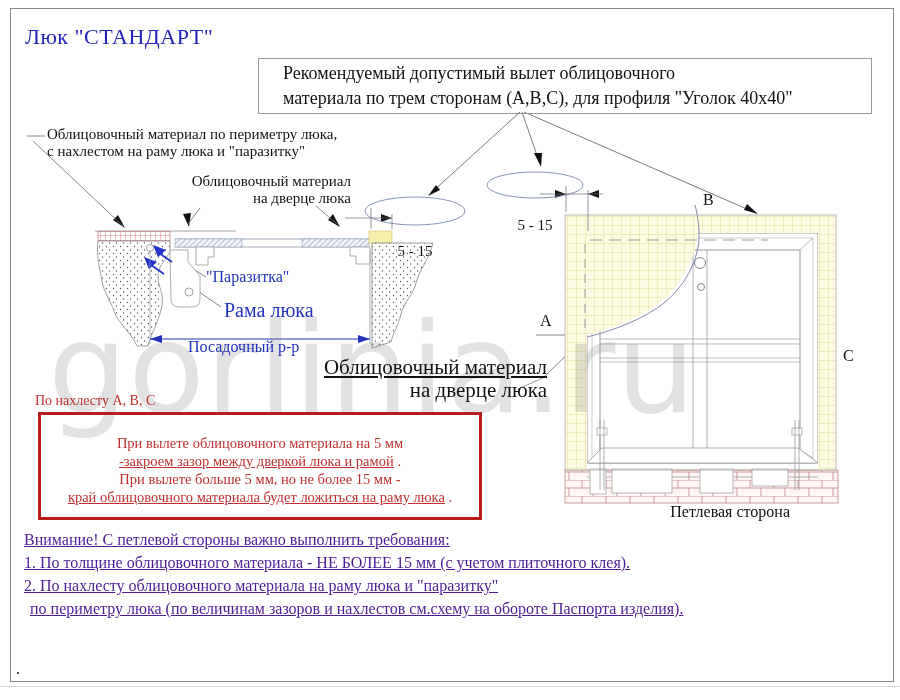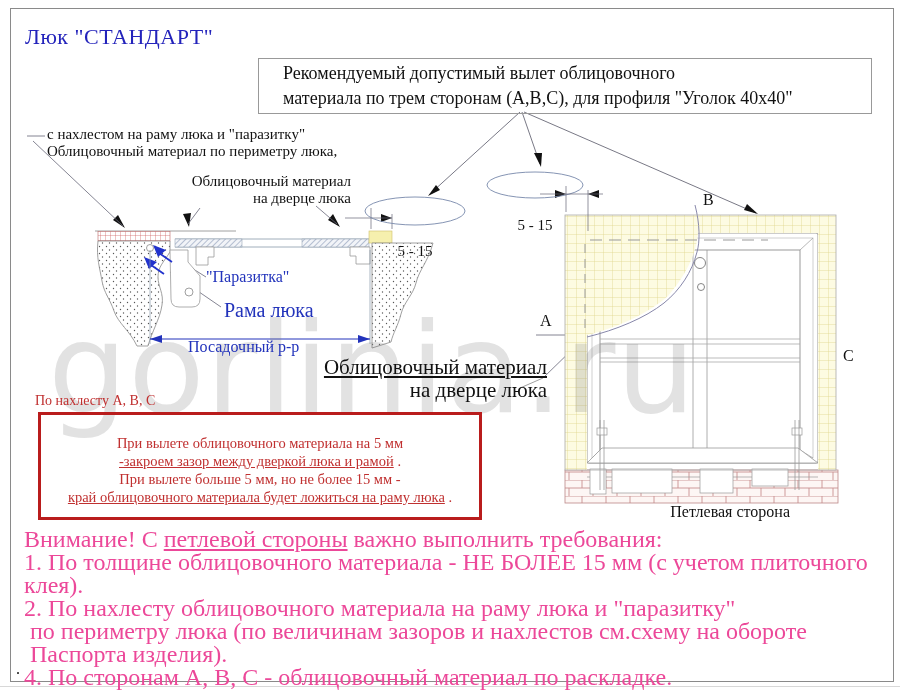--- a/index.html
+++ b/index.html
@@ -19,21 +19,21 @@
   .small-lbl{font-size:15px;line-height:17px;}
   .center{text-align:right;}
   .big-lbl{font-size:21px;line-height:23px;}
   .u{text-decoration:underline;}
   .dim{font-size:15px;width:64px;text-align:center;margin-top:40px;}
   .side-letter{font-size:16px;}
   .red-box{position:absolute;left:38px;top:412px;width:444px;height:108px;
         border:3px solid #b91c1c;z-index:5;box-sizing:border-box;
         font-size:14.5px;line-height:18px;padding-top:19px;text-align:center;color:#c03030;}
   .notes{position:absolute;left:24px;top:528px;width:860px;z-index:5;
-        font-size:24px;line-height:23px;color:#ec4899;}
+        font-size:16px;line-height:23px;color:#4c1d95;text-decoration:underline;}
   .watermark{position:absolute;left:48px;top:296px;width:830px;z-index:4;
         font-family:"DejaVu Sans",sans-serif;font-size:125px;font-weight:400;
         color:rgba(125,125,125,0.22);letter-spacing:1px;pointer-events:none;white-space:nowrap;}
 </style>
 </head>
 <body>
 
 <div class="page">
 
   <div class="page-border"></div>
@@ -178,22 +178,22 @@
   <div class="watermark">gorlinia.ru</div>
 
   <div class="lbl title">Люк "СТАНДАРТ"</div>
 
   <div class="info-box">
     <div>Рекомендуемый допустимый вылет облицовочного</div>
     <div>материала по трем сторонам (А,В,С), для профиля "Уголок 40x40"</div>
   </div>
 
   <div class="lbl small-lbl" style="left:47px;top:126px;">
+    <div>Облицовочный материал по периметру люка,</div>
     <div>с нахлестом на раму люка и "паразитку"</div>
-    <div>Облицовочный материал по периметру люка,</div>
   </div>
 
   <div class="lbl small-lbl center" style="left:183px;top:173px;width:168px;">
     <div>Облицовочный материал</div>
     <div>на дверце люка</div>
   </div>
 
   <div class="lbl blue" style="left:206px;top:268px;font-size:16px;">"Паразитка"</div>
   <div class="lbl blue" style="left:224px;top:299px;font-size:20px;">Рама люка</div>
   <div class="lbl blue" style="left:188px;top:320px;font-size:16px;margin-top:18px;">Посадочный р-р</div>
@@ -218,19 +218,18 @@
     <div><span class="u">-закроем зазор между дверкой люка и рамой</span><span> .</span></div>
     <div>При вылете больше 5 мм, но не более 15 мм -</div>
     <div><span class="u">край облицовочного материала будет ложиться на раму люка</span><span> .</span></div>
   </div>
 
   <div class="notes">
     <div><span>Внимание! С </span><span class="u">петлевой стороны</span><span> важно выполнить требования:</span></div>
     <div>1. По толщине облицовочного материала - НЕ БОЛЕЕ 15 мм (с учетом плиточного клея).</div>
     <div>2. По нахлесту облицовочного материала на раму люка и "паразитку"</div>
     <div style="padding-left:6px;">по периметру люка (по величинам зазоров и нахлестов см.схему на обороте Паспорта изделия).</div>
-    <div>4. По сторонам А, В, С - облицовочный материал по раскладке.</div>
   </div>
 
   <div class="lbl" style="left:16px;top:660px;font-size:16px;">.</div>
 
   <div class="bottom-shadow"></div>
 </div>
 
 </body></html>

